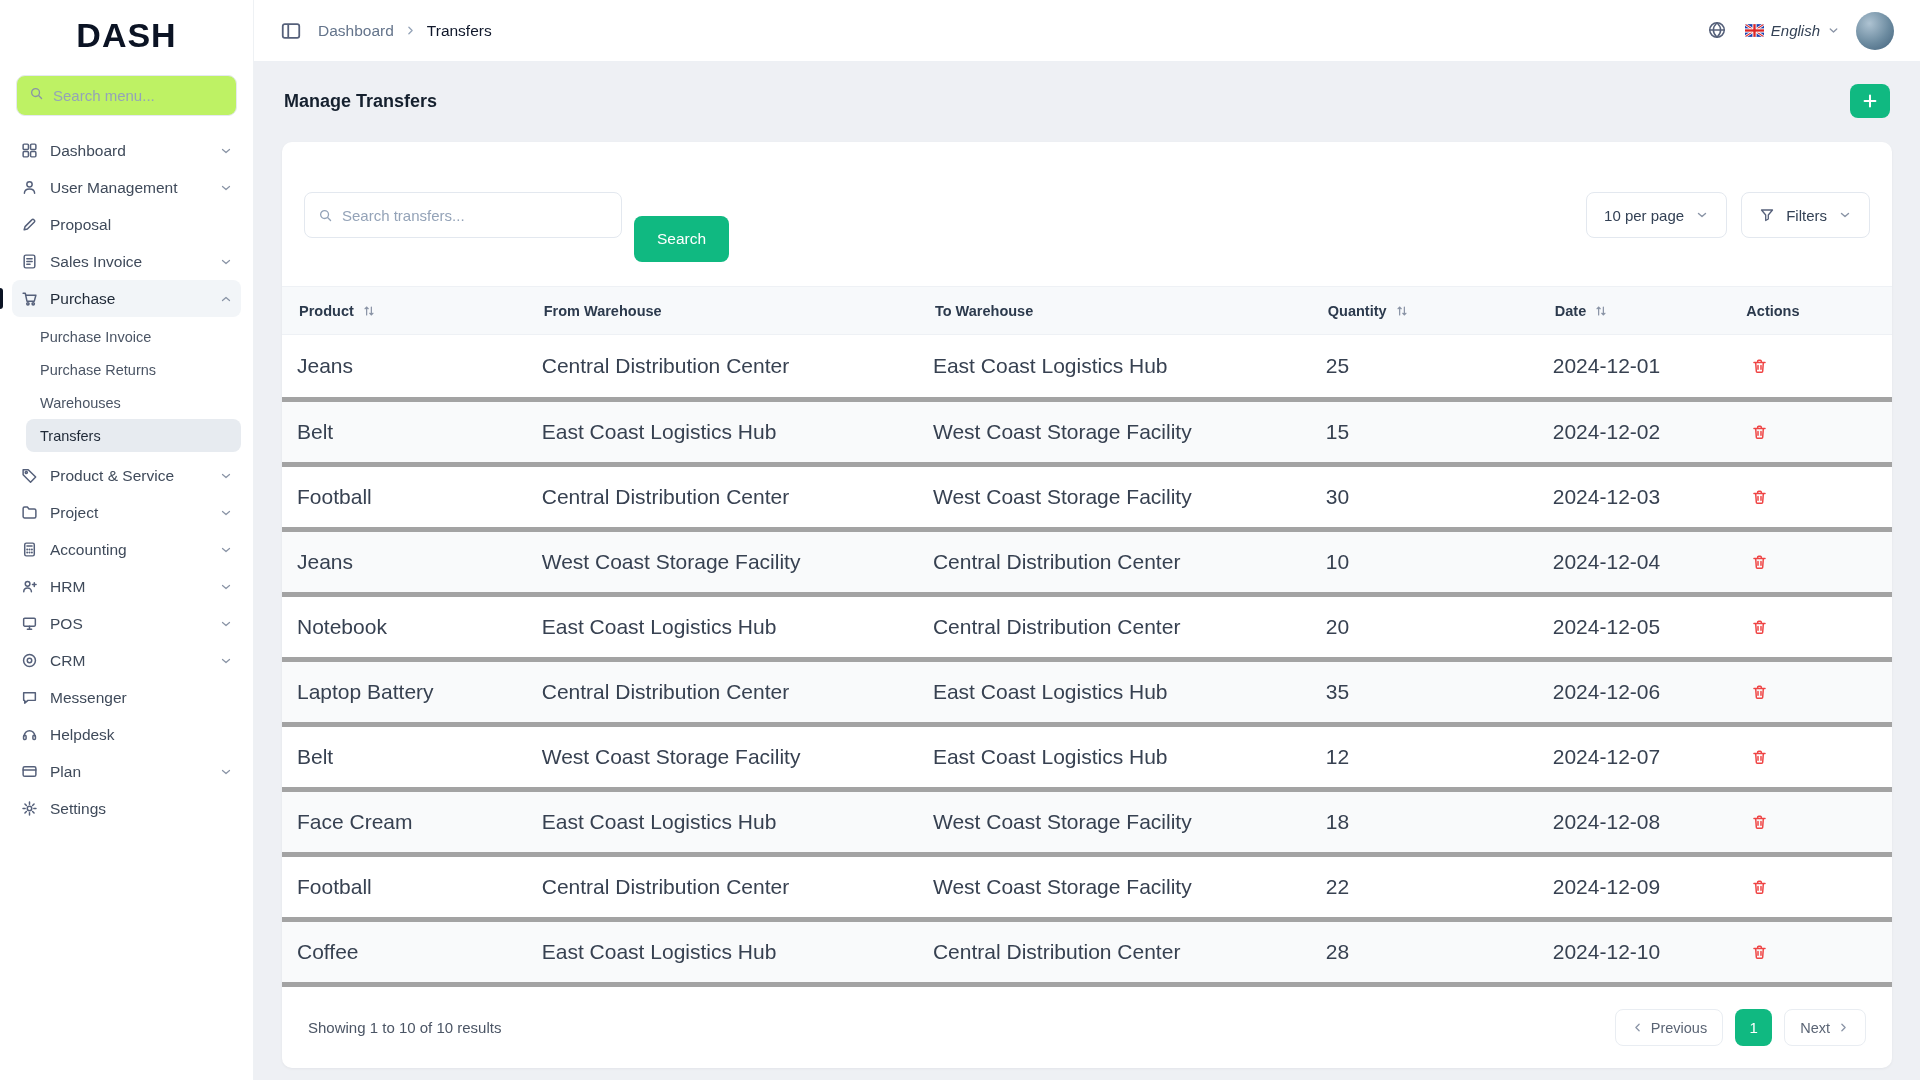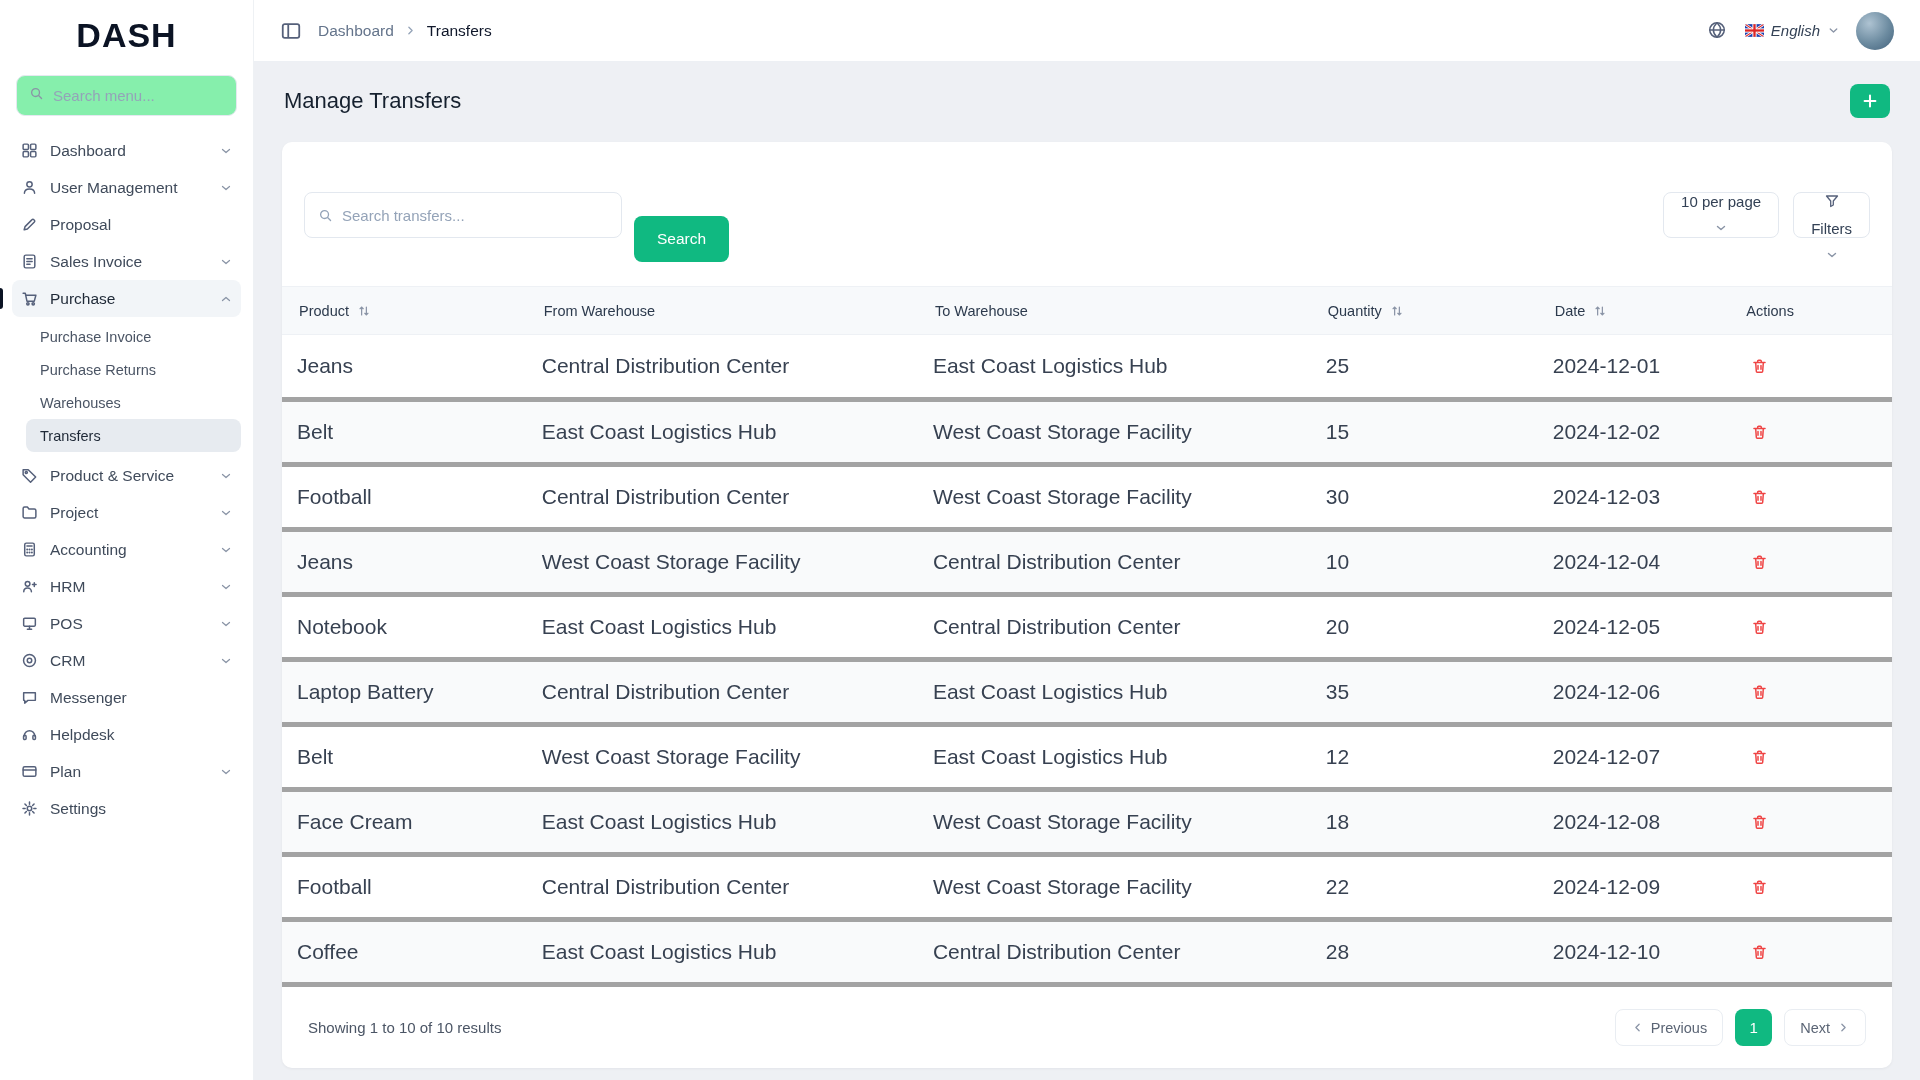--- a/index.html
+++ b/index.html
@@ -18,21 +18,21 @@
     border-right: 1px solid #eef1f4; padding-top: 16px;
     display: flex; flex-direction: column;
   }
   .logo {
     font-size: 34px; font-weight: 800; letter-spacing: 1px;
     color: #0b1324; text-align: center; margin-bottom: 20px;
   }
   .side-search {
     margin: 0 16px 16px; display: flex; align-items: center; gap: 9px;
     border: 1px solid #e5e9f0; border-radius: 9px; height: 41px;
-    padding: 0 12px; color: #8a94a6; background: #86efac;
+    padding: 0 12px; color: #8a94a6; background: #bef264;
   }
   .side-search input {
     border: none; outline: none; font-size: 15px; color: #334155;
     width: 100%; background: transparent; font-family: inherit;
   }
   .side-search input::placeholder { color: #94a3b8; }
   .nav { padding: 0 12px 20px; overflow-y: auto; flex: 1; }
   .nav-item {
     position: relative; display: flex; align-items: center; gap: 12px;
     height: 37px; padding: 0 8px; border-radius: 8px; color: #3f4a5a;
@@ -70,21 +70,21 @@
   .lang .chev { width: 13px; height: 13px; color: #8a94a6; display: flex; }
   .flag { border-radius: 2px; overflow: hidden; display: flex; }
   .avatar {
     width: 38px; height: 38px; border-radius: 50%; cursor: pointer; border: 0;
     background: radial-gradient(circle at 35% 30%, #aec3d2, #6c8ba0 55%, #41607a);
   }
 
   
   .content { flex: 1; padding: 18px 28px 28px; overflow: auto; }
   .page-head { display: flex; align-items: center; justify-content: space-between; margin: 4px 2px 24px; }
-  .page-title { font-size: 22px; font-weight: 400; color: #15202e; }
+  .page-title { font-size: 18px; font-weight: 700; color: #15202e; }
   .add-btn {
     width: 40px; height: 34px; background: var(--accent); color: #fff; border: 0;
     border-radius: 8px; cursor: pointer; display: flex; align-items: center; justify-content: center;
   }
   .card {
     background: #fff; border-radius: 10px;
     box-shadow: 0 1px 3px rgba(16,24,40,.05);
   }
   .card-toolbar { display: flex; align-items: center; padding: 26px 22px 24px; gap: 12px; }
   .search-wrap {
@@ -94,29 +94,29 @@
   .search-wrap input { border: 0; outline: 0; flex: 1; font-size: 15px; color: #334155; font-family: inherit; }
   .search-wrap input::placeholder { color: #94a3b8; }
   .btn-search {
     height: 46px; padding: 0 23px; background: var(--accent); color: #fff; border: 0;
     border-radius: 8px; font-size: 15.5px; cursor: pointer; font-family: inherit; margin-top: 48px;
   }
   .toolbar-right { margin-left: auto; display: flex; gap: 14px; }
   .select-like, .btn-filters {
     height: 46px; border: 1px solid #e3e8ef; background: #fff; border-radius: 8px;
     display: flex; align-items: center; gap: 11px; padding: 0 17px;
-    font-size: 15px; color: #334155; cursor: pointer; font-family: inherit; flex-direction: column;
+    font-size: 15px; color: #334155; cursor: pointer; font-family: inherit;
   }
   .select-like .chev, .btn-filters .chev { width: 14px; height: 14px; color: #8a94a6; display: flex; }
   .btn-filters .funnel { width: 16px; height: 16px; color: #55607a; display: flex; }
 
   
   table { width: 100%; border-collapse: collapse; table-layout: fixed; }
   thead th {
-    background: #f7f9fb; text-align: left; font-size: 14.5px; font-weight: 400;
+    background: #f7f9fb; text-align: left; font-size: 14.5px; font-weight: 700;
     color: #2c3a4d; height: 48px; padding: 4px 17px;
     border-top: 1px solid #eef1f5; border-bottom: 1px solid #eef1f5;
   }
   .th-inner { display: inline-flex; align-items: center; gap: 8px; }
   .sort { width: 14px; height: 14px; color: #8a94a6; display: inline-flex; cursor: pointer; }
   tbody td {
     height: 65px; padding: 0 15px; font-size: 21px; color: #374151;
     border-bottom: 5px solid #a3a3a3; overflow: hidden; white-space: nowrap;
   }
   tbody tr:nth-child(even) { background: #f9fafb; }

